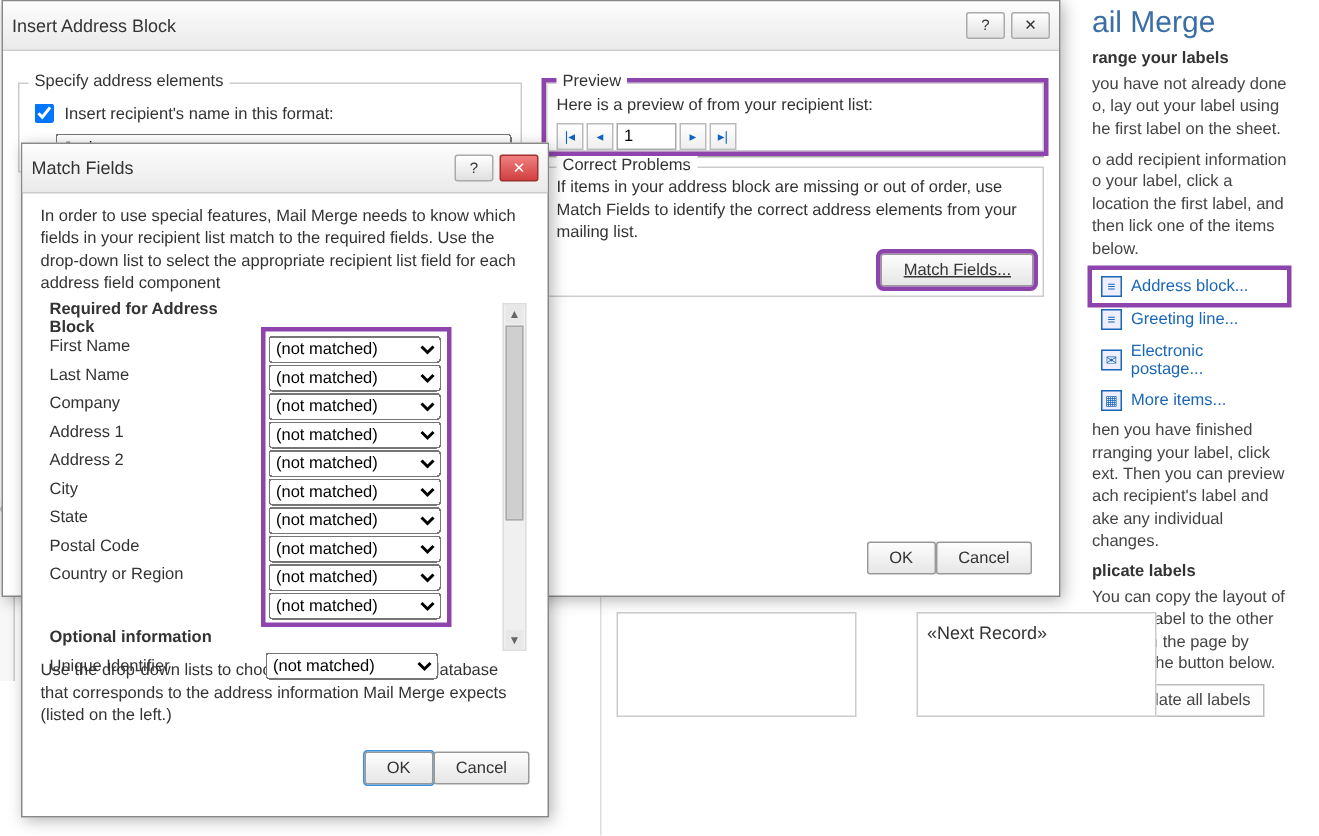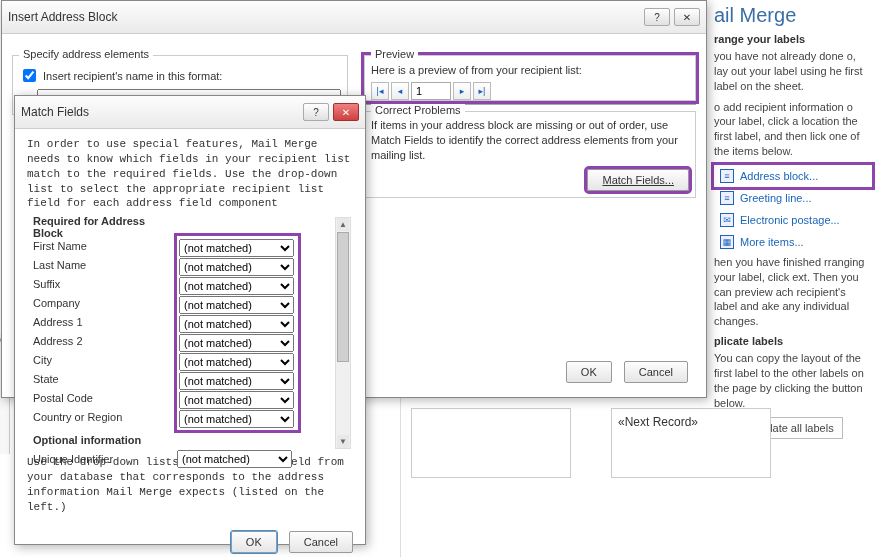--- a/index.html
+++ b/index.html
@@ -79,21 +79,21 @@
     font-size:9px; color:#1060c0;
   }
   .nav-input {
     width: 40px; height:18px; font-size:11px; border:1px solid #aaa; padding:0 4px;
   }
   .preview-box {
     background:#fff; border:1px solid #aaa; flex:1;
   }
   
   .rightpanel {
-    position:absolute; left:708px; top:0; width:170px; padding:4px 6px;
+    position:absolute; left:708px; top:0; width:170px; padding:4px 20px;
     font-size:11px; color:#444;
   }
   .rp-title { color:#3b6ea5; font-size:20px; font-weight:300; margin-bottom:6px;}
   .rp-heading { font-weight:600; margin:6px 0 4px 0; color:#333;}
   .rp-item {
     display:flex; align-items:center; gap:6px;
     padding:4px 6px; color:#1a66b8;
   }
   .rp-item .icon { width:14px; height:14px; border:1px solid #1a66b8; display:inline-block; background:#eef; font-size:9px; text-align:center; line-height:12px;}
   .rp-hl { outline:3px solid #8e44ad; }
@@ -104,35 +104,35 @@
   
   .doc-area {
     position:absolute; left:400px; top:398px; width:300px; height:160px;
     border-left:1px solid #ddd;
   }
   .doc-cell {
     position:absolute; border:1px solid #ccc; background:#fff;
   }
   
   .mf-body { padding:8px 12px; max-height:440px; display:flex; flex-direction:column;}
-  .mf-text { line-height:1.35;font-family:Liberation Mono, monospace; }
+  .mf-text { line-height:1.35; }
   .mf-list {
     margin-top:6px;
     position:relative;
   }
   .mf-row { display:flex; align-items:center; height:19px; }
   .mf-row .lbl { width:150px; padding-left:6px; }
   .mf-row .dd { width:115px; }
   .mf-row .dd select { width:100%; font-size:11px; height:18px;}
   .mf-hl { outline:3px solid #8e44ad; padding:2px;}
   .bold { font-weight:700; }
   .scroll-gutter { position:absolute; right:2px; top:0; bottom:0; width:16px; background:#f0f0f0; border:1px solid #ddd;}
   .scroll-thumb { position:absolute; left:1px; right:1px; top:14px; height:130px; background:#cfcfcf; border:1px solid #aaa;}
   .scroll-arrow { position:absolute; left:1px; right:1px; height:13px; background:#e8e8e8; display:flex;align-items:center;justify-content:center; font-size:8px; color:#666;}
-  .btnrow { display:flex; gap:12px; justify-content:flex-end; padding:8px 12px;}
+  .btnrow { display:flex; gap:0; justify-content:flex-end; padding:8px 12px;}
   .left-edge {
     position:absolute; left:0; top:334px; width:10px; height:120px;
     border-right:1px solid #ccc; background:#f7f7f7;
     font-size:10px; color:#666; writing-mode:horizontal-tb;
   }
 </style>
 </head>
 <body>
 
 <div class="rightpanel">
@@ -262,23 +262,20 @@
 
         <div style="display:flex;">
           <div style="flex:0 0 150px;">
             <div class="mf-row">
                 <span class="lbl">First Name</span>
               </div>
             <div class="mf-row">
                 <span class="lbl">Last Name</span>
               </div>
             <div class="mf-row">
-                <span class="lbl">Suffix</span>
-              </div>
-            <div class="mf-row">
                 <span class="lbl">Company</span>
               </div>
             <div class="mf-row">
                 <span class="lbl">Address 1</span>
               </div>
             <div class="mf-row">
                 <span class="lbl">Address 2</span>
               </div>
             <div class="mf-row">
                 <span class="lbl">City</span>

